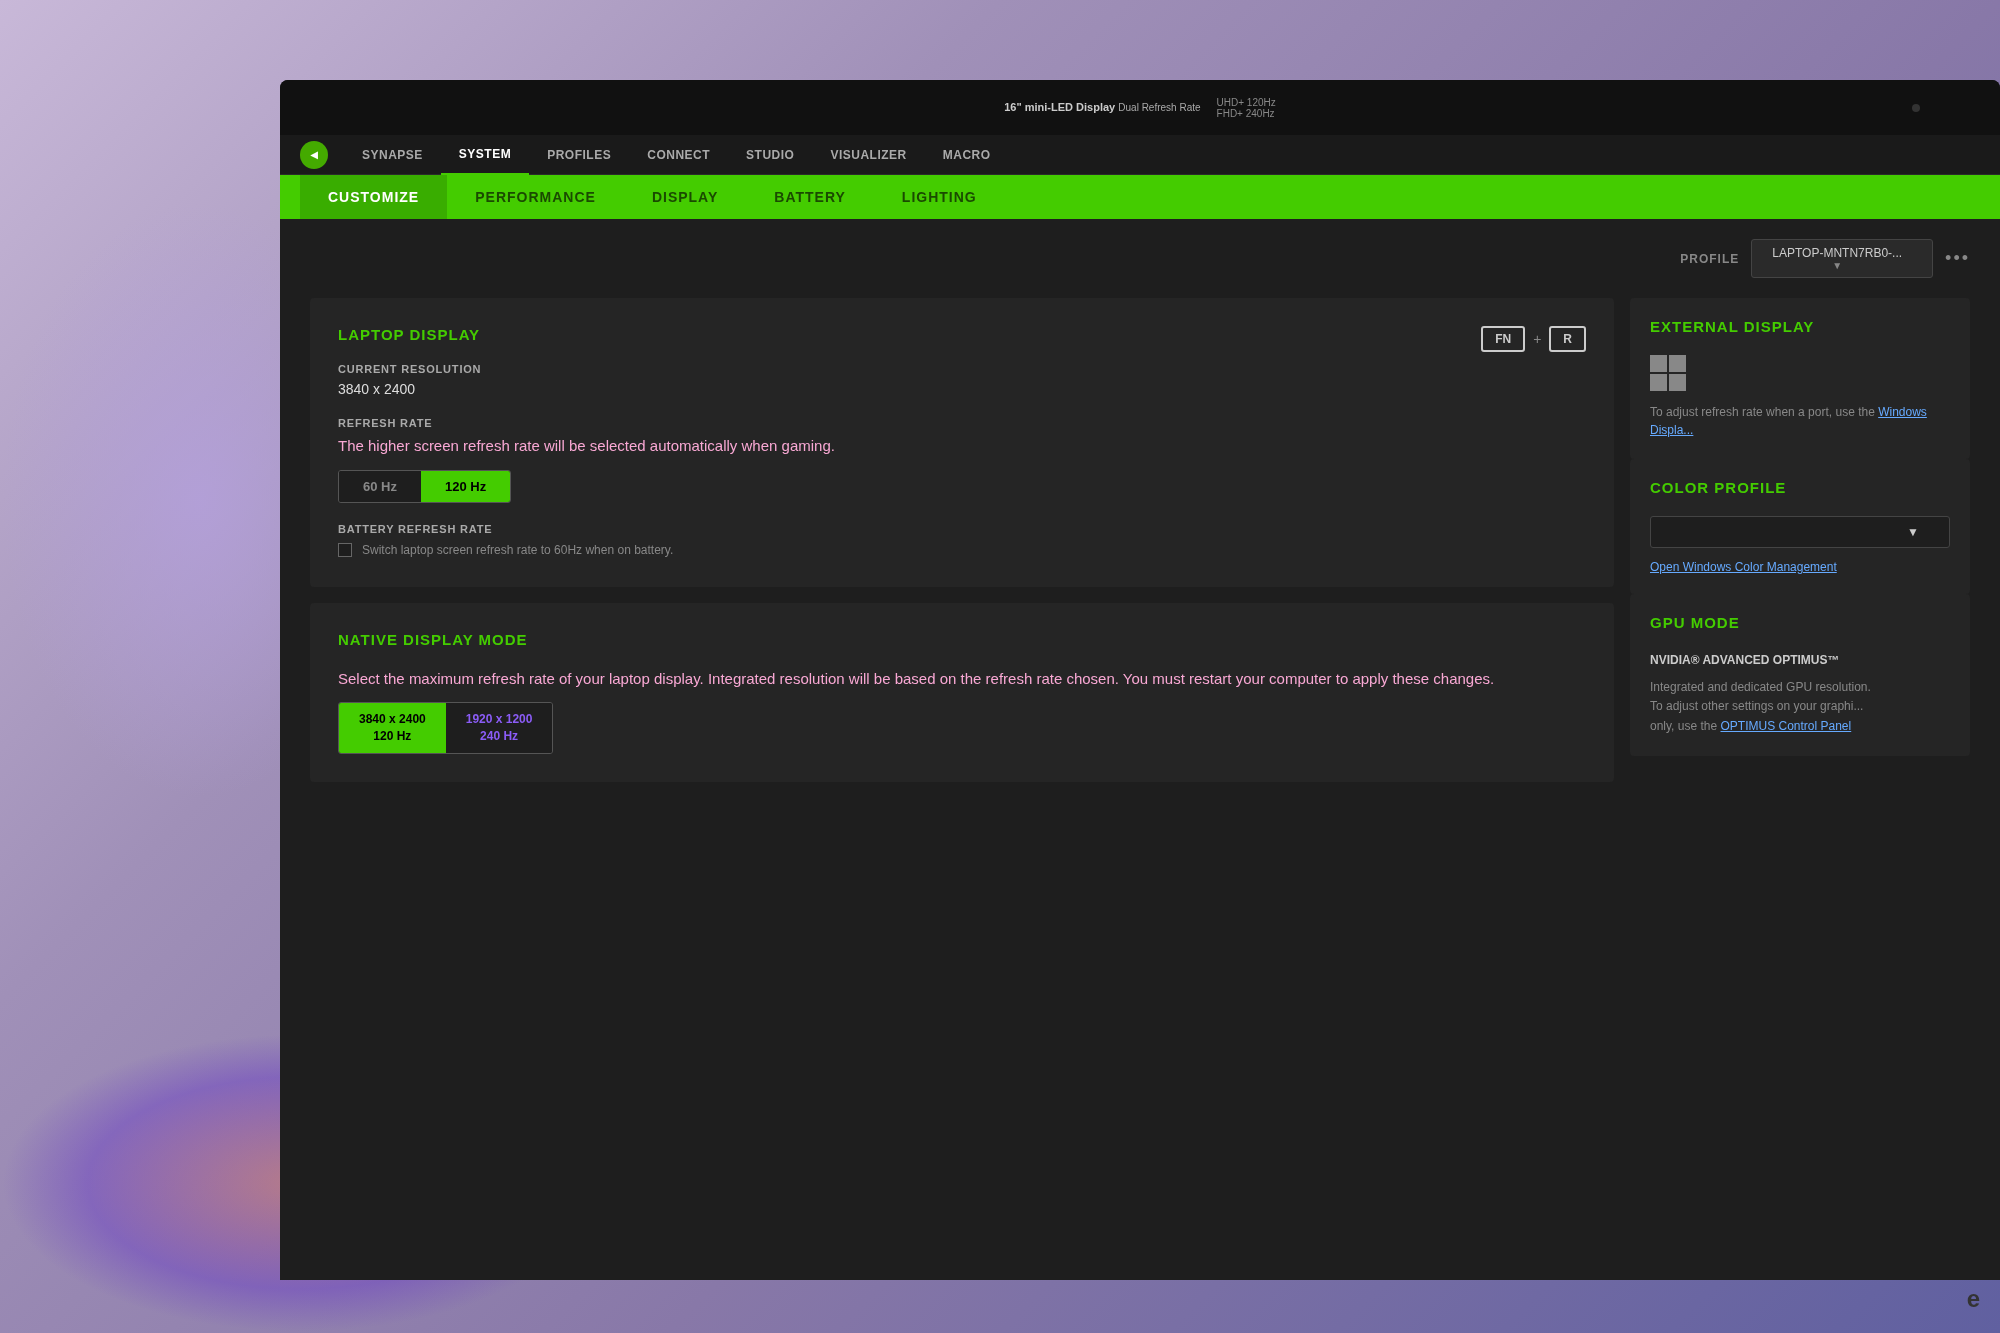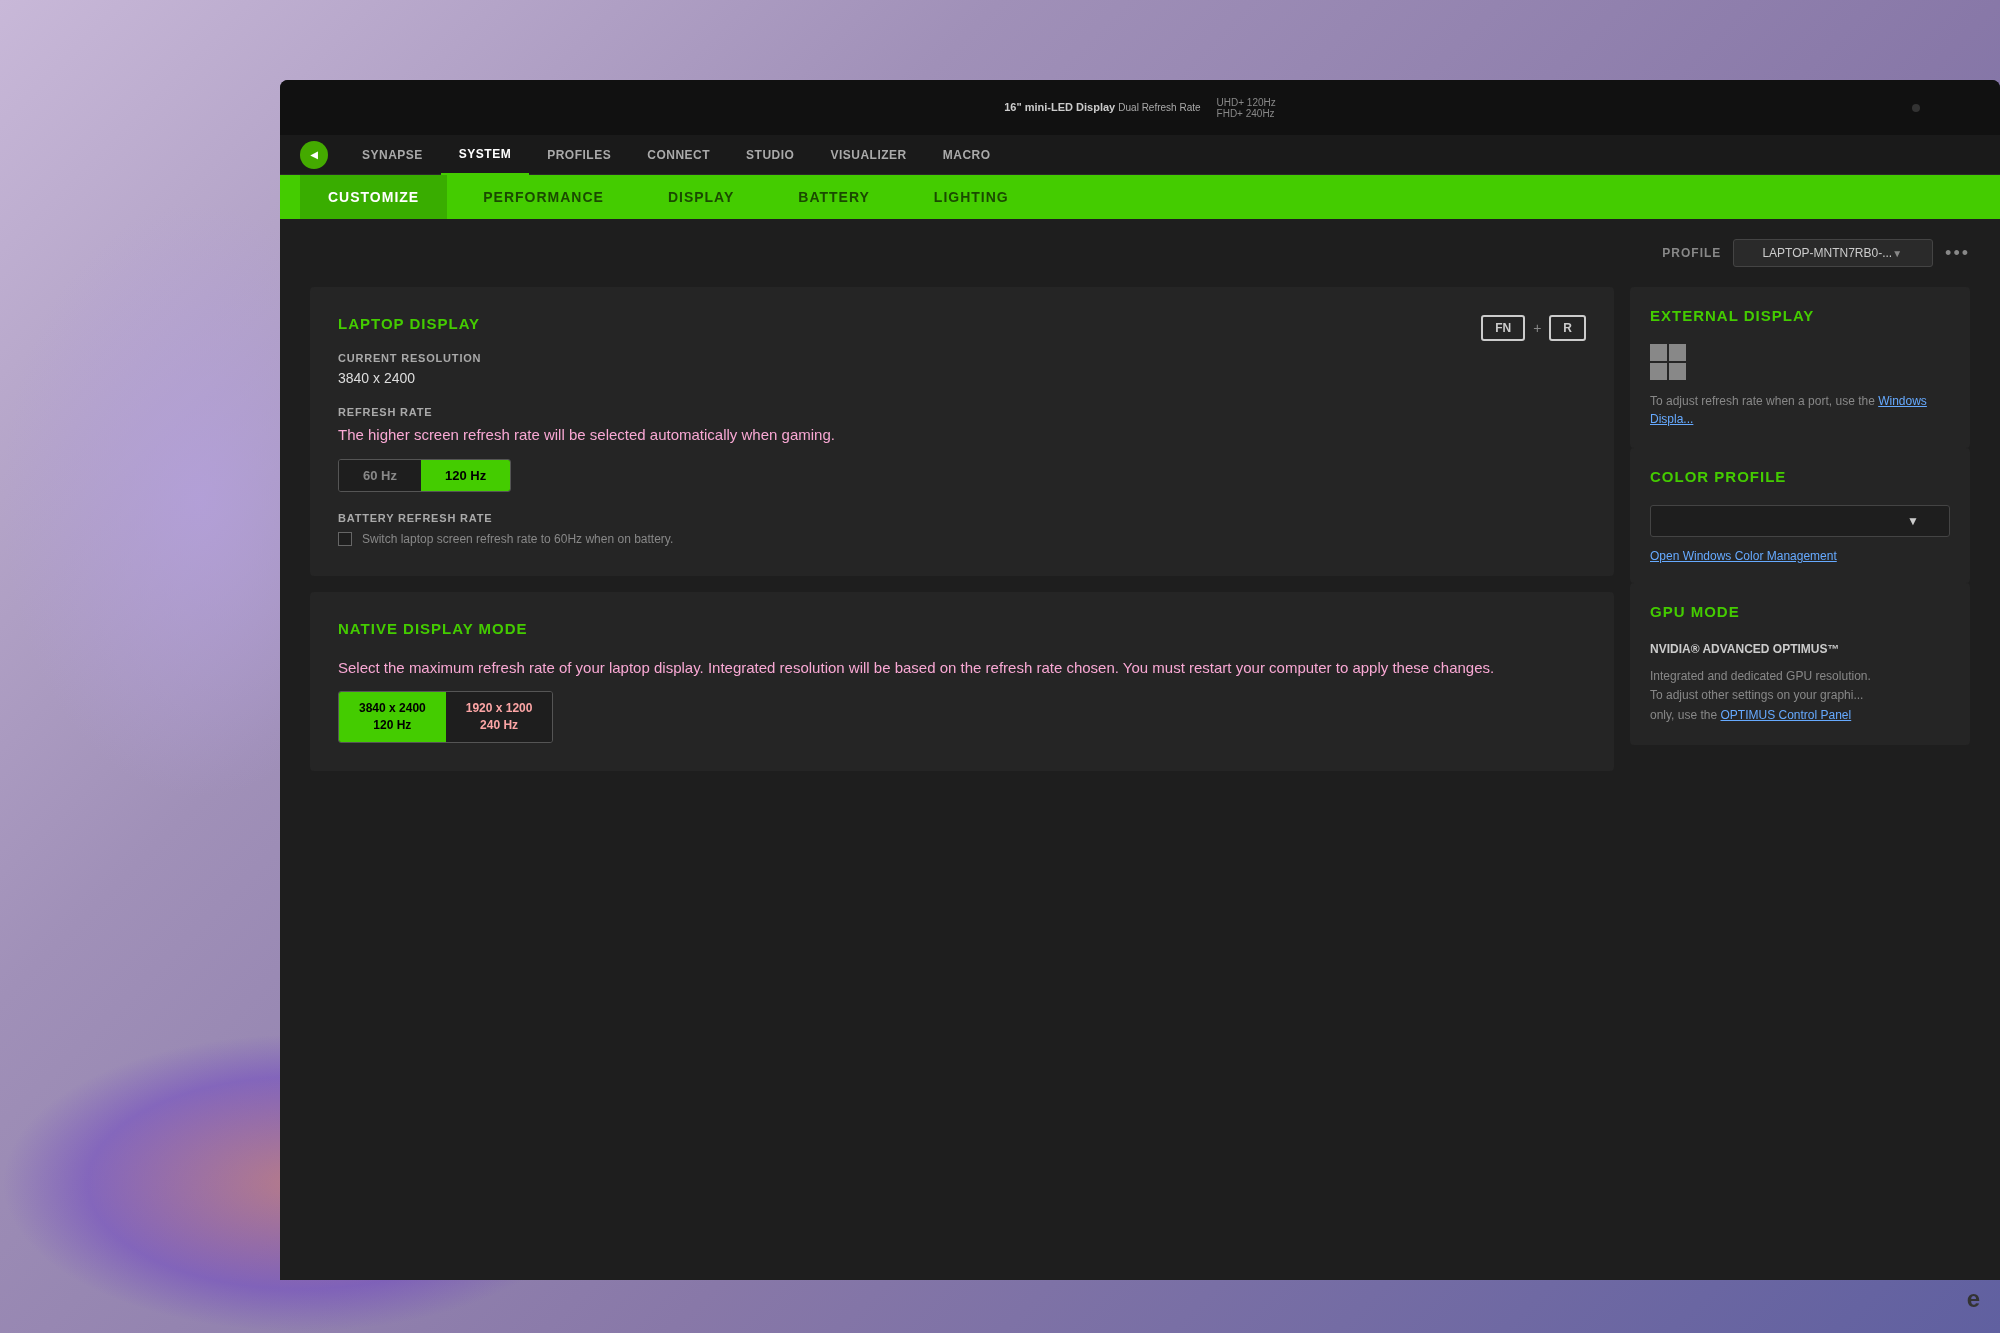--- a/index.html
+++ b/index.html
@@ -127,21 +127,21 @@
       border-bottom: 2px solid #44cc00;
     }
 
     
     .sub-nav {
       background: #44cc00;
       height: 44px;
       display: flex;
       align-items: center;
       padding: 0 20px;
-      gap: 8px;
+      gap: 0;
     }
     .sub-nav-tab {
       padding: 0 28px;
       height: 44px;
       display: flex;
       align-items: center;
       color: #1a4a00;
       font-size: 14px;
       font-weight: 700;
       letter-spacing: 1px;
@@ -176,28 +176,29 @@
       font-size: 12px;
       font-weight: 600;
       letter-spacing: 1px;
       text-transform: uppercase;
     }
     .profile-dropdown {
       background: #2a2a2a;
       border: 1px solid #444;
       color: #ccc;
       font-size: 12px;
-      padding: 6px 30px 6px 28px;
+      padding: 6px 30px 6px 20px;
       border-radius: 3px;
       min-width: 180px;
       position: relative;
       display: flex;
       align-items: center;
       justify-content: space-between;
       cursor: pointer;
+      flex-direction: column;
     }
     .profile-dropdown-arrow {
       color: #888;
       font-size: 10px;
     }
     .profile-more {
       color: #888;
       font-size: 18px;
       cursor: pointer;
       letter-spacing: 2px;
@@ -336,21 +337,21 @@
       border: 1px solid #555;
       border-radius: 3px;
       overflow: hidden;
       width: fit-content;
     }
     .res-toggle-btn {
       padding: 8px 20px;
       font-size: 12px;
       font-weight: 600;
       cursor: pointer;
-      color: #fca5a5;
+      color: #8b5cf6;
       background: #1e1e1e;
       border: none;
       text-align: center;
       line-height: 1.4;
     }
     .res-toggle-btn.active {
       background: #44cc00;
       color: #000;
     }
 

